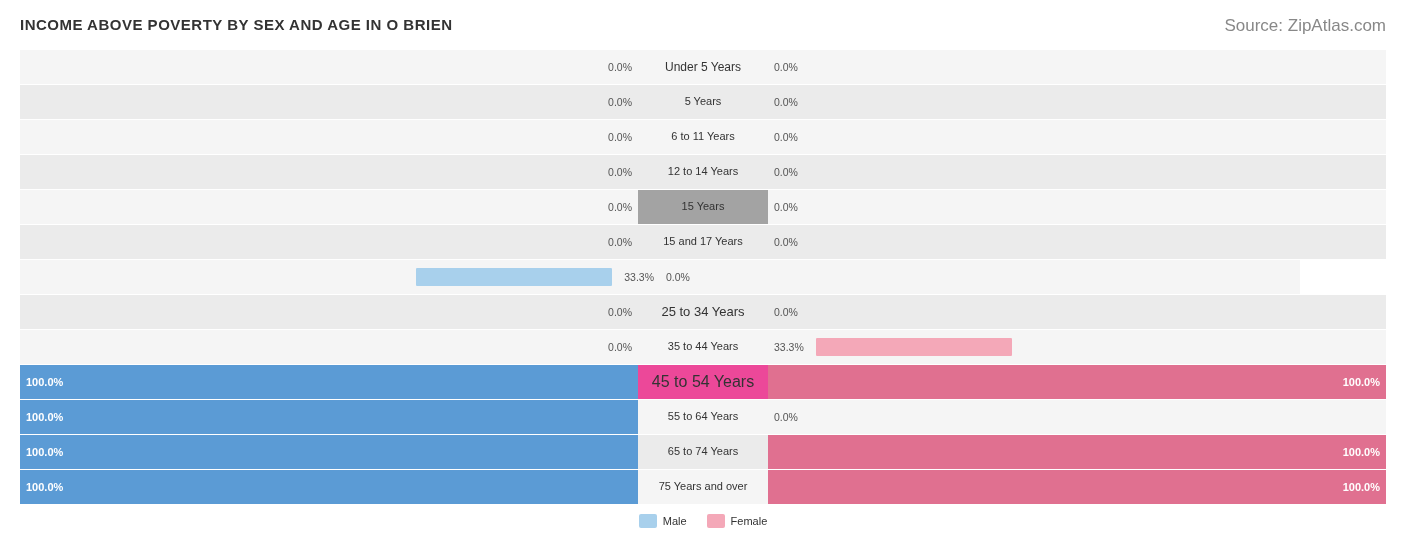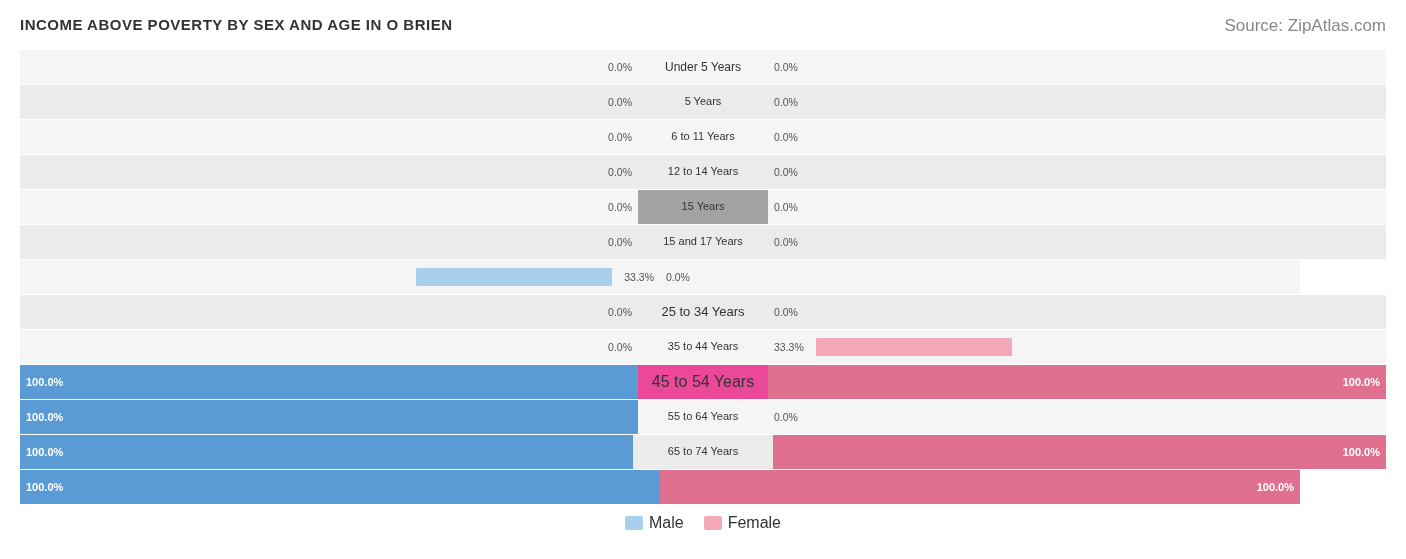--- a/index.html
+++ b/index.html
@@ -37,21 +37,21 @@
       display: flex;
       justify-content: center;
       align-items: center;
       gap: 20px;
       margin-top: 10px;
     }
     .legend-item {
       display: flex;
       align-items: center;
       gap: 6px;
-      font-size: 16px;
+      font-size: 11px;
       color: #333;
     }
     .legend-swatch {
       width: 18px;
       height: 14px;
       border-radius: 2px;
     }
   </style>
 </head>
 <body>
@@ -181,29 +181,30 @@
       <div style="width: 130px; flex-shrink: 0; text-align: center; font-size: 11px; color: rgb(51, 51, 51); display: flex; align-items: center; justify-content: center; z-index: 1; background: rgb(245, 245, 245); padding: 0px 4px; line-height: 1.25;">55 to 64 Years</div>
       <div style="width: 640px; display: flex; align-items: center; justify-content: flex-start; padding: 0px 6px; background: rgb(245, 245, 245); height: 100%;">
         <span style="font-size: 10.5px; color: rgb(85, 85, 85); margin-right: 6px; min-width: 36px; text-align: left; flex-shrink: 0;">0.0%</span>
         <div style="flex: 1 1 0%; display: flex; align-items: center; justify-content: flex-start; height: 22px;"></div>
       </div>
     </div>
     <div style="display: flex; align-items: stretch; height: 34px; margin-bottom: 1px; position: relative;">
       <div style="width: 640px; display: flex; align-items: center; justify-content: flex-end; padding: 0px 6px; background: rgb(91, 155, 213); height: 100%;">
         <span style="font-size: 11px; color: rgb(255, 255, 255); font-weight: bold; margin-right: auto;">100.0%</span>
       </div>
-      <div style="width: 140px; flex-shrink: 0; text-align: center; font-size: 11px; color: rgb(51, 51, 51); display: flex; align-items: center; justify-content: center; z-index: 1; background: rgb(235, 235, 235); padding: 0px 4px; line-height: 1.25;">65 to 74 Years</div>
+      <div style="width: 130px; flex-shrink: 0; text-align: center; font-size: 11px; color: rgb(51, 51, 51); display: flex; align-items: center; justify-content: center; z-index: 1; background: rgb(235, 235, 235); padding: 0px 4px; line-height: 1.25;">65 to 74 Years</div>
       <div style="width: 640px; display: flex; align-items: center; justify-content: flex-start; padding: 0px 6px; background: rgb(224, 112, 144); height: 100%;">
         <span style="font-size: 11px; color: rgb(255, 255, 255); font-weight: bold; margin-left: auto;">100.0%</span>
       </div>
     </div>
     <div style="display: flex; align-items: stretch; height: 34px; margin-bottom: 1px; position: relative;">
       <div style="width: 640px; display: flex; align-items: center; justify-content: flex-end; padding: 0px 6px; background: rgb(91, 155, 213); height: 100%;">
         <span style="font-size: 11px; color: rgb(255, 255, 255); font-weight: bold; margin-right: auto;">100.0%</span>
       </div>
+      <div style="width: 130px; flex-shrink: 0; text-align: center; font-size: 11px; color: rgb(51, 51, 51); display: flex; align-items: center; justify-content: center; z-index: 1; background: rgb(245, 245, 245); padding: 0px 4px; line-height: 1.25;">75 Years and over</div>
       <div style="width: 640px; display: flex; align-items: center; justify-content: flex-start; padding: 0px 6px; background: rgb(224, 112, 144); height: 100%;">
         <span style="font-size: 11px; color: rgb(255, 255, 255); font-weight: bold; margin-left: auto;">100.0%</span>
       </div>
     </div>
   </div>
 
 <div class="legend">
   <div class="legend-item">
     <div class="legend-swatch" style="background:#a8d0ec;"></div>
     <span>Male</span>

